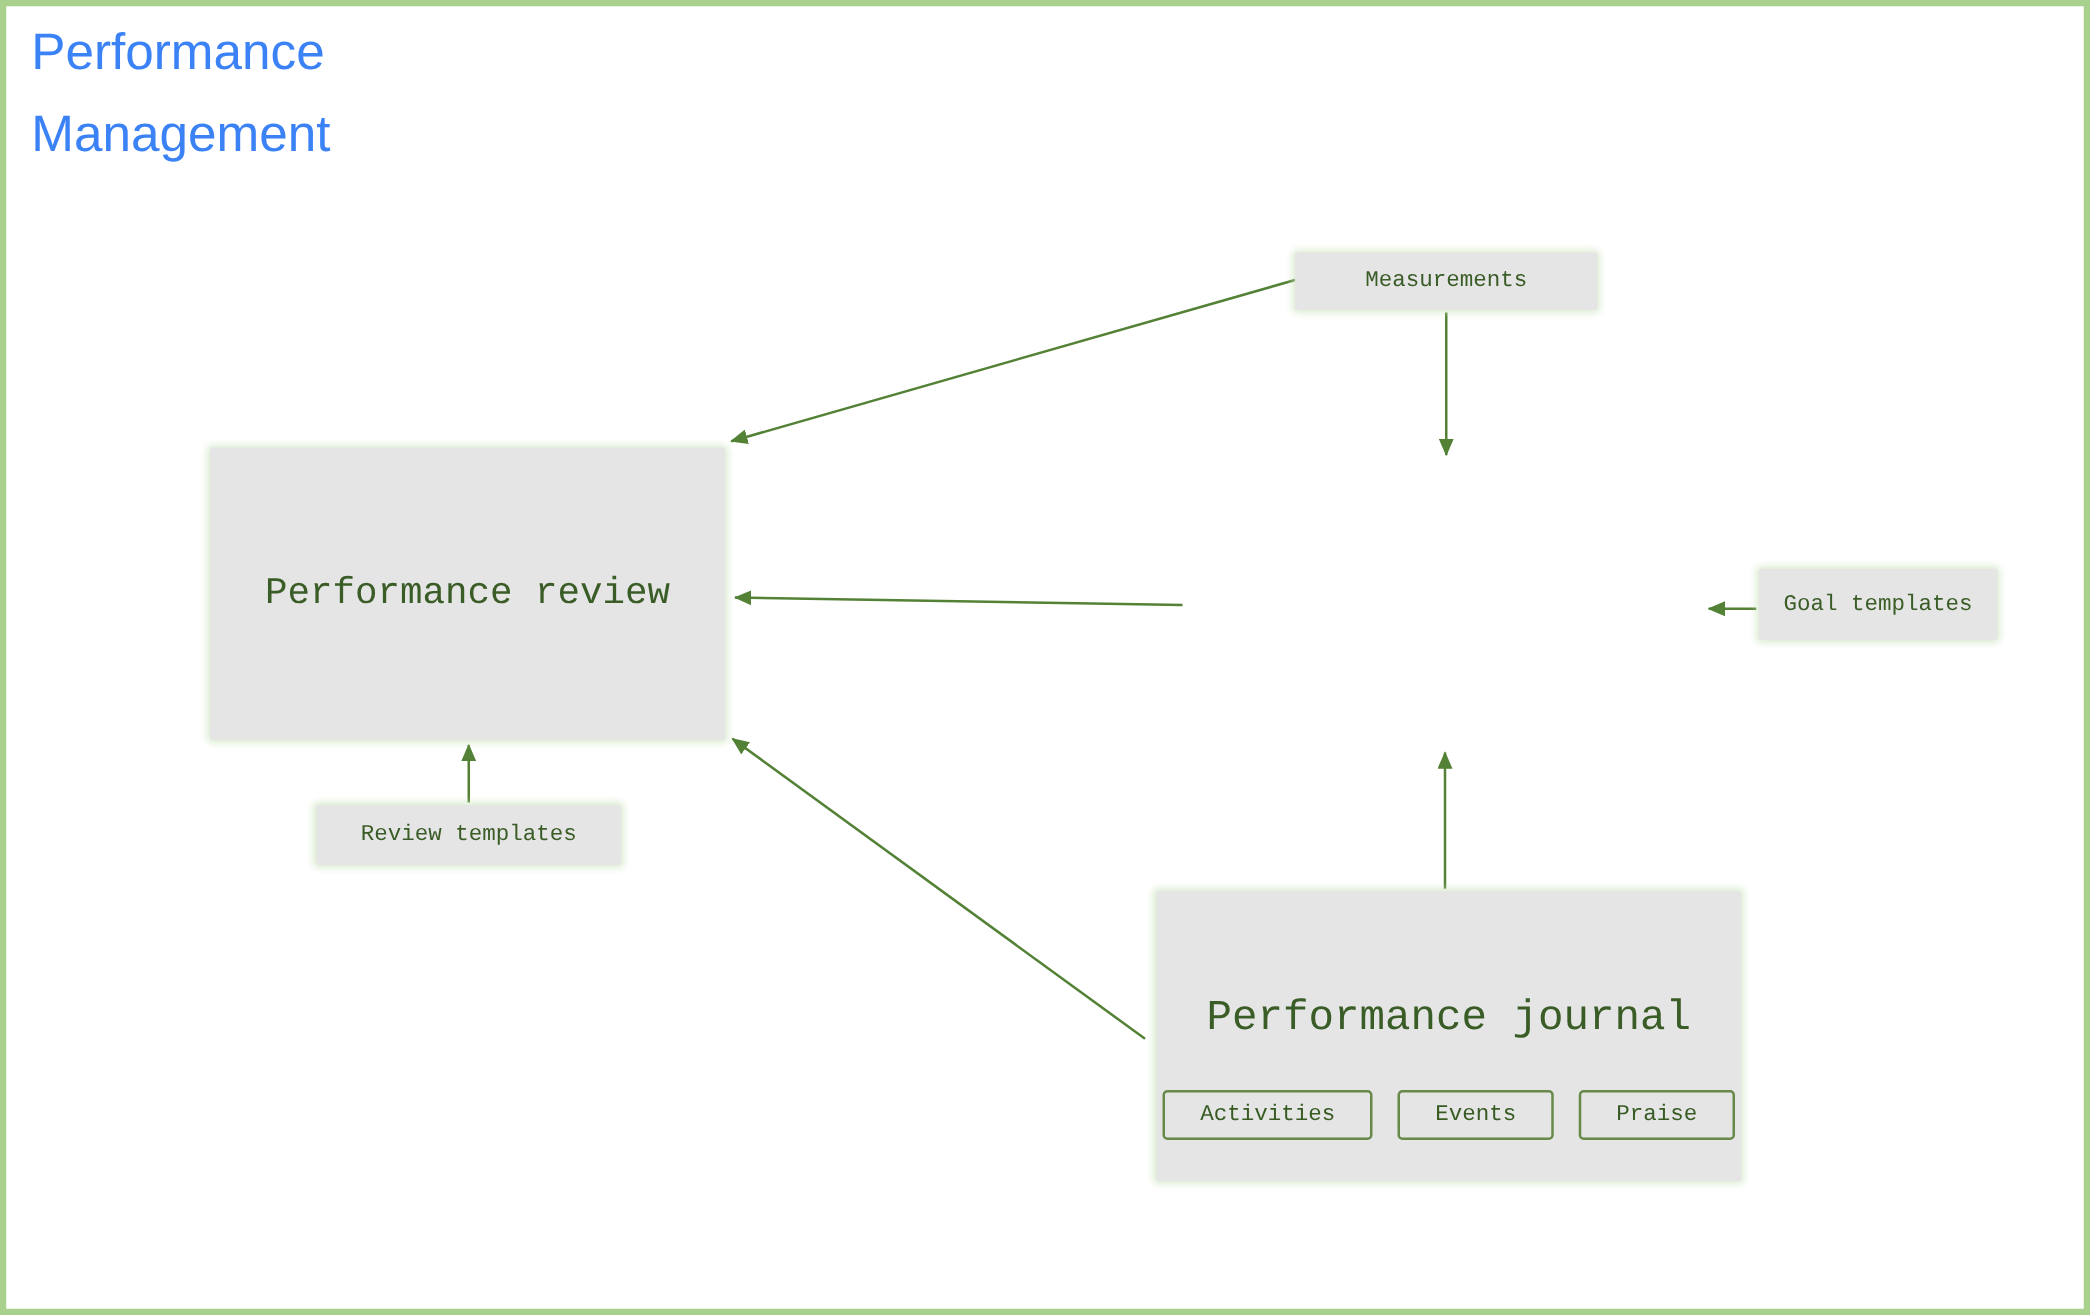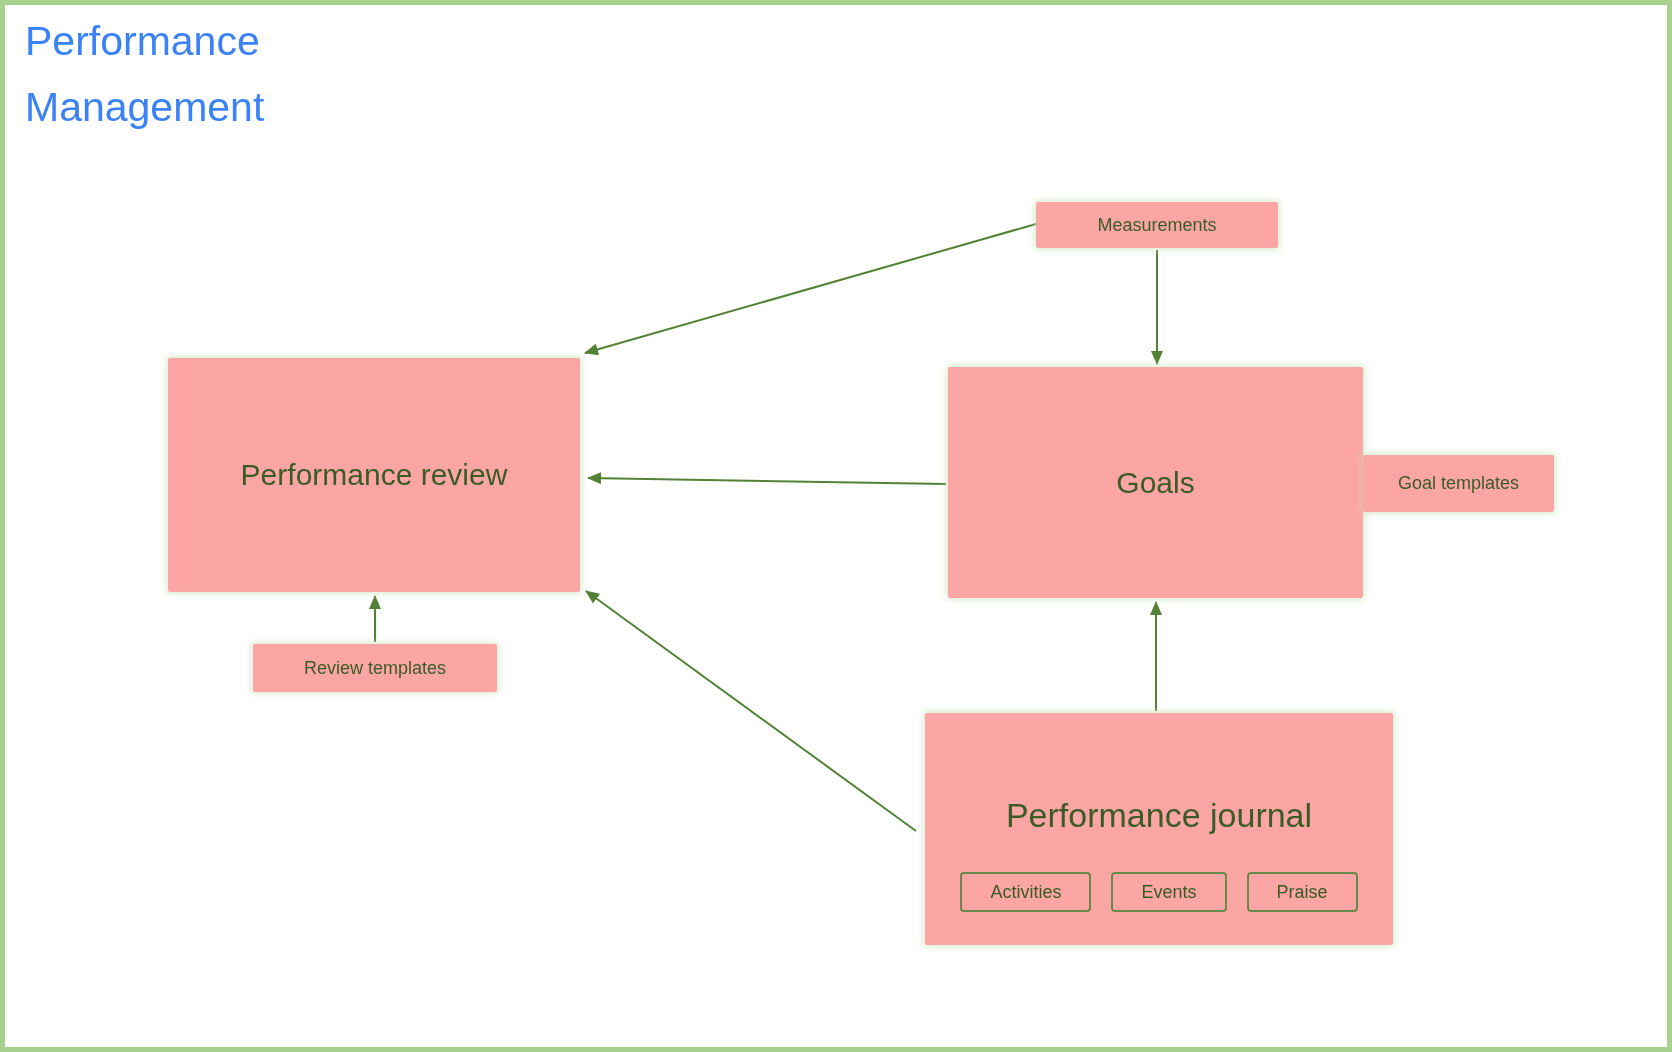--- a/index.html
+++ b/index.html
@@ -6,31 +6,32 @@
   .page {
     position:relative; width:1672px; height:1052px; background:#ffffff;
     box-shadow: inset 0 0 0 5px #a9d18e;
     font-family:"Liberation Sans", sans-serif; overflow:hidden;
   }
   .title {
     position:absolute; left:25px; top:8px;
     font-size:41px; line-height:66px; color:#3b82f6; font-weight:400;
   }
   .node {
-    position:absolute; background:#fca5a5; color:#3a5c26;
+    position:absolute; background:#e5e5e5; color:#3a5c26;
     display:flex; align-items:center; justify-content:center;
     border-radius:2px; box-shadow:0 0 6px 2px rgba(197,224,180,0.6);
+    font-family:Liberation Mono, monospace;
   }
   .big   { font-size:30px; }
   .small { font-size:18px; }
 
   .n-measurements        { left:1036px; top:202px; width:242px; height:46px; }
   .n-performance-review  { left:168px;  top:358px; width:412px; height:234px; }
   .n-goals               { left:948px;  top:367px; width:415px; height:231px; }
-  .n-goal-templates      { left:1363px; top:455px; width:191px; height:57px; }
+  .n-goal-templates      { left:1407px; top:455px; width:191px; height:57px; }
   .n-review-templates    { left:253px;  top:644px; width:244px; height:48px; }
   .n-performance-journal {
     left:925px; top:713px; width:468px; height:232px;
     flex-direction:column; justify-content:flex-start; align-items:center;
   }
   .journal-label { margin-top:84px; font-size:34px; line-height:36px; color:#3a5c26; }
   .chip-row { display:flex; gap:20px; margin-top:39px; }
   .chip {
     height:40px; padding:12px 28px; box-sizing:border-box;
     border:2px solid #67894a; border-radius:4px;
@@ -65,23 +66,20 @@
     </svg>
 
   <div class="node small n-measurements">
     <span>Measurements</span>
   </div>
 
   <div class="node big n-performance-review">
     <span>Performance review</span>
   </div>
 
-  <div class="node big n-goals">
-    <span>Goals</span>
-  </div>
 
   <div class="node small n-goal-templates">
     <span>Goal templates</span>
   </div>
 
   <div class="node small n-review-templates">
     <span>Review templates</span>
   </div>
 
   <div class="node n-performance-journal">

